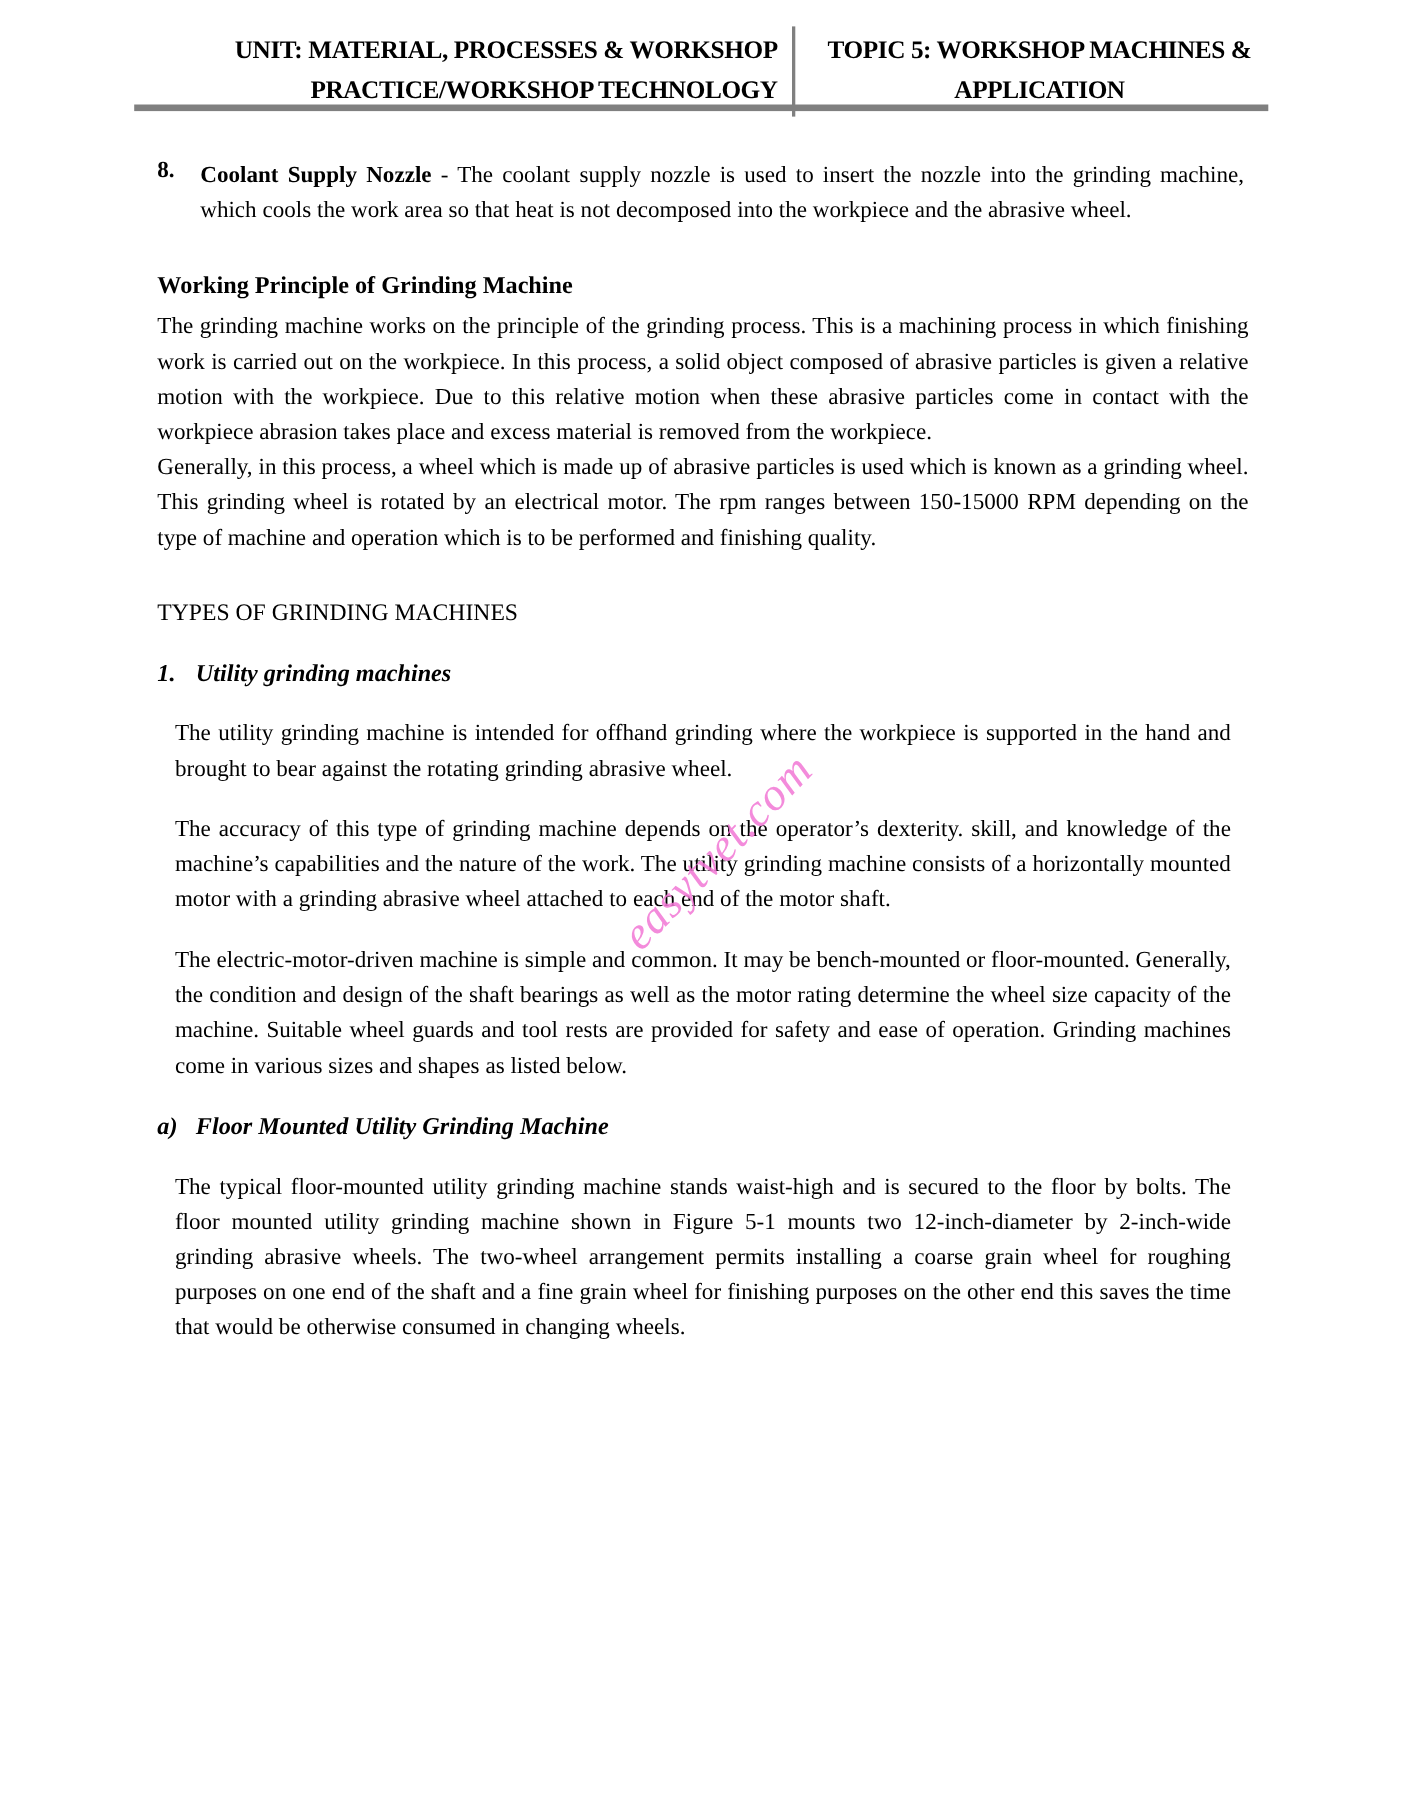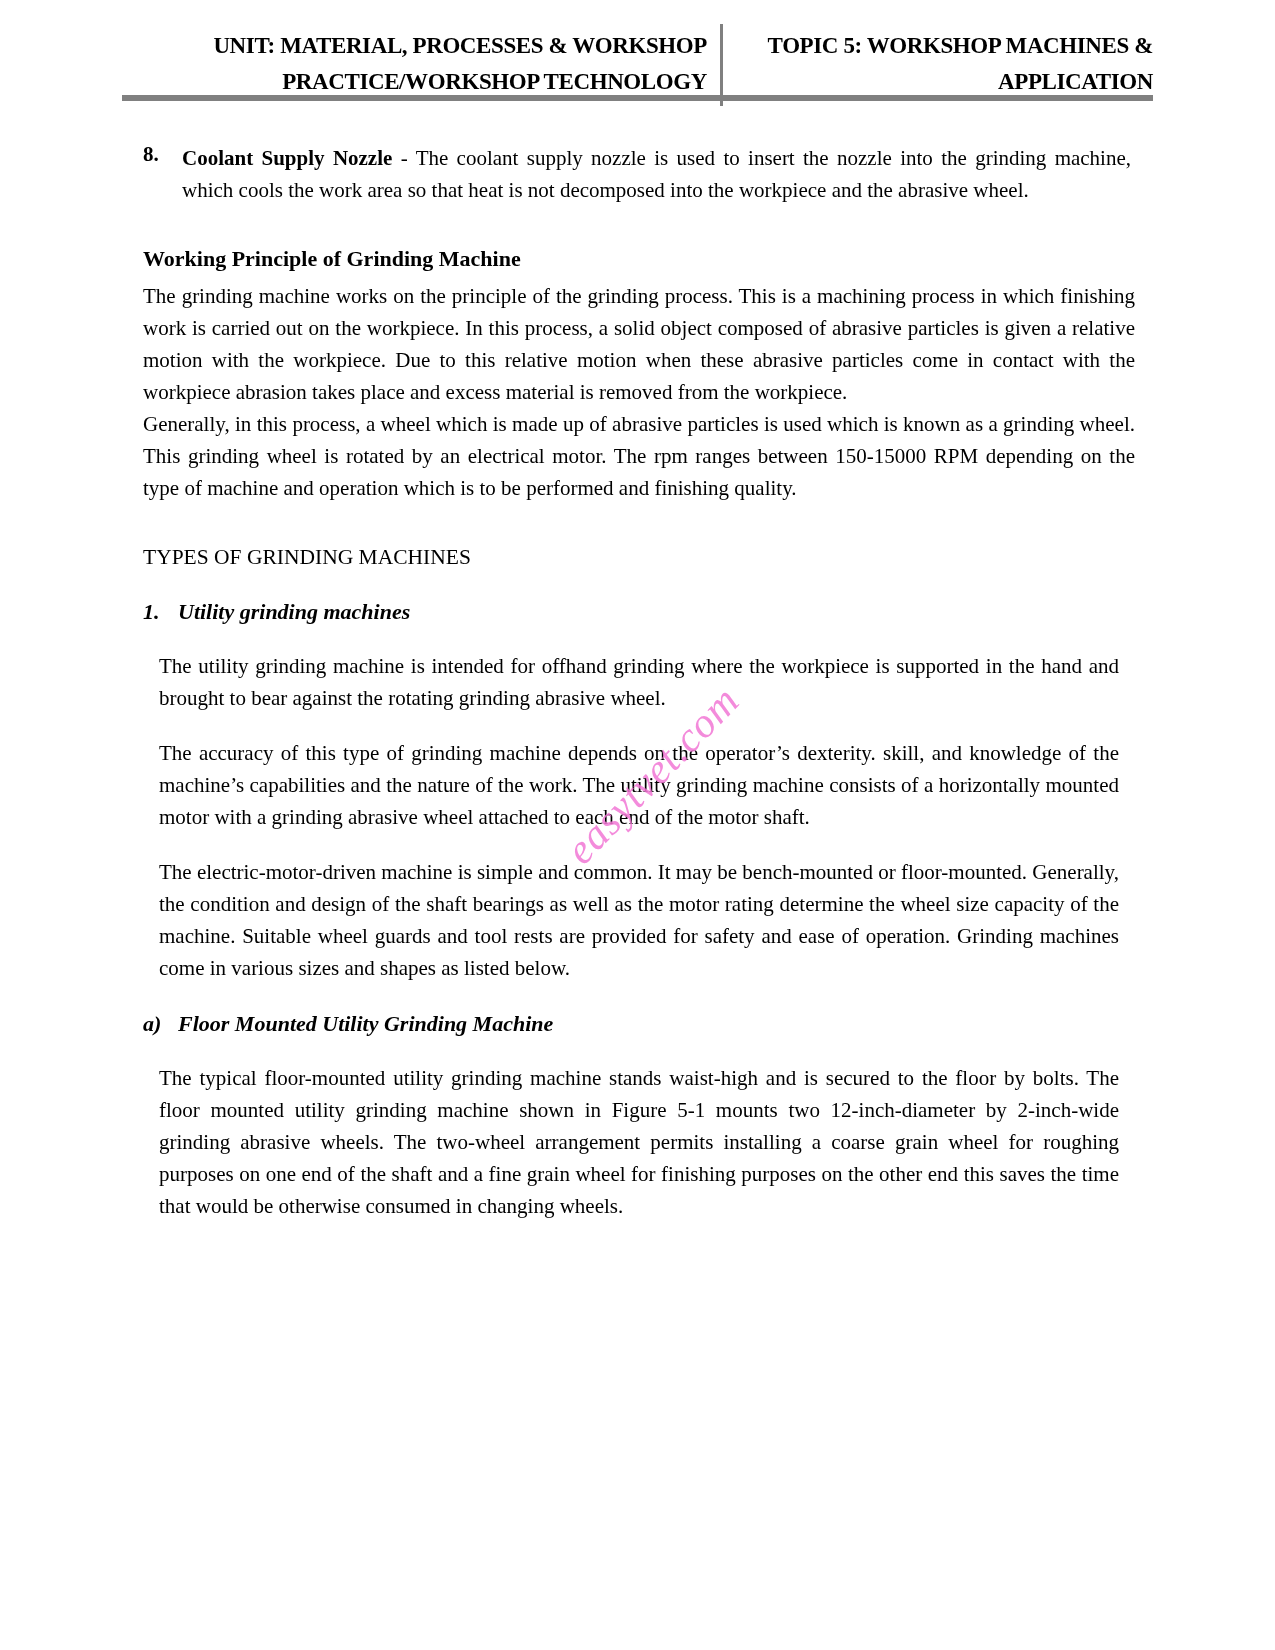--- a/index.html
+++ b/index.html
@@ -33,21 +33,21 @@
     padding-top: 4px;
     padding-bottom: 6px;
   }
   .hcell.left {
     width: 585px;
     text-align: right;
     padding-right: 13px;
   }
   .hcell.right {
     flex: 1;
-    text-align: right;
+    text-align: center;
     padding-left: 14px;
   }
   .hdivider {
     width: 3px;
     background: var(--rule-gray, #808080);
   }
   .hrule {
     position: absolute;
     left: 122px;
     top: 95px;

